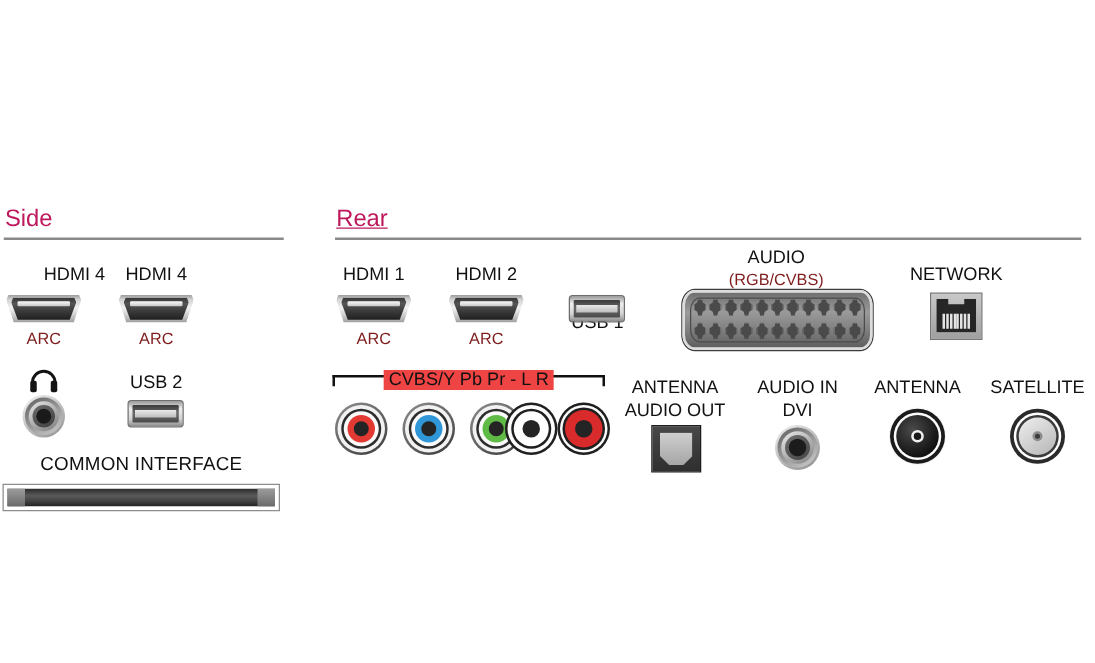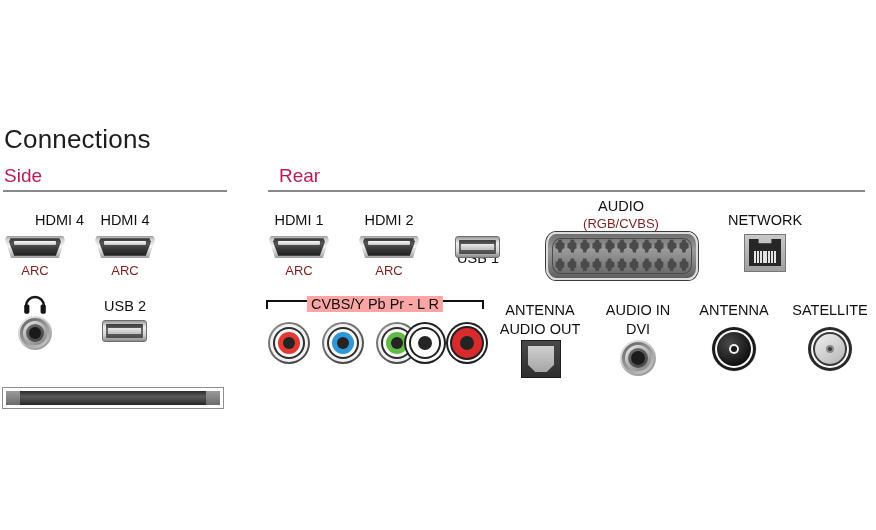--- a/index.html
+++ b/index.html
@@ -251,21 +251,20 @@
     width: 2px;
     height: 9px;
     background: #111;
   }
 </style>
 </head>
 <body>
 
 <div class="stage">
 
-  <div class="abs title" style="left:4px; top:124px;">Connections</div>
 
   <div class="abs section-head" style="left:4px; top:165px;">Side</div>
   <div class="abs rule" style="left:3px; top:190px; width:224px;"></div>
 
   <div class="abs lbl" style="left:35px; top:212px;">HDMI 4</div>
   <div class="abs" style="left:5px; top:234px;">
     <div class="hdmi">
       <div class="shell"></div>
         <div class="inner"></div>
         <div class="slot"></div>
@@ -300,29 +299,30 @@
   </div>
 
   <div class="abs lbl" style="left:125px; top:298px; transform:translateX(-50%);">USB 2</div>
   <div class="abs" style="left:102px; top:320px;">
     <div class="usb">
       <div class="cav"></div>
         <div class="bar"></div>
     </div>
   </div>
 
+  <div class="abs lbl-caps" style="left:113px; top:363px; transform:translateX(-50%);">COMMON INTERFACE</div>
   <div class="abs" style="left:2px; top:387px;">
     <div class="ci">
       <div class="inner"></div>
         <div class="cap l"></div>
         <div class="cap r"></div>
     </div>
   </div>
 
-  <div class="abs section-head" style="left:279px; top:165px;">Rear</div>
+  <div class="abs section-head" style="left:269px; top:165px;text-decoration:underline;">Rear</div>
   <div class="abs rule" style="left:268px; top:190px; width:597px;"></div>
 
   <div class="abs lbl" style="left:299px; top:212px; transform:translateX(-50%);">HDMI 1</div>
   <div class="abs" style="left:269px; top:234px;">
     <div class="hdmi">
       <div class="shell"></div>
         <div class="inner"></div>
         <div class="slot"></div>
     </div>
   </div>
@@ -398,21 +398,21 @@
   </div>
 
   <div class="abs" style="left:266px; top:300px; width:218px;">
     <div class="bracket" style="width:218px;">
       <div class="hl" style="left:0; width:64px;"></div>
       <div class="tick" style="left:0;"></div>
       <div class="hl" style="right:0; width:52px;"></div>
       <div class="tick" style="right:0;"></div>
     </div>
   </div>
-  <div class="abs lbl" style="left:375px; top:296px; transform:translateX(-50%); background:#fca5a5; padding:0 4px;">CVBS/Y Pb Pr - L R</div>
+  <div class="abs lbl" style="left:375px; top:296px; transform:translateX(-50%); background:#ef4444; padding:0 4px;">CVBS/Y Pb Pr - L R</div>
 
   <div class="abs" style="left:268px; top:322px;">
     <div class="jack" style="width:42px;height:42px;background:linear-gradient(145deg,#8f8f8f,#3a3a3a);">
       <div class="ring" style="inset:2px;background:#f2f2f2;"></div>
       <div class="ring" style="inset:5px;background:#2d2d2d;"></div>
       <div class="ring" style="inset:7px;background:#fafafa;"></div>
       <div class="ring" style="inset:10px;background:#e23a32;"></div>
       <div class="ring" style="inset:15px;background:#242424;"></div>
     </div>
   </div>

